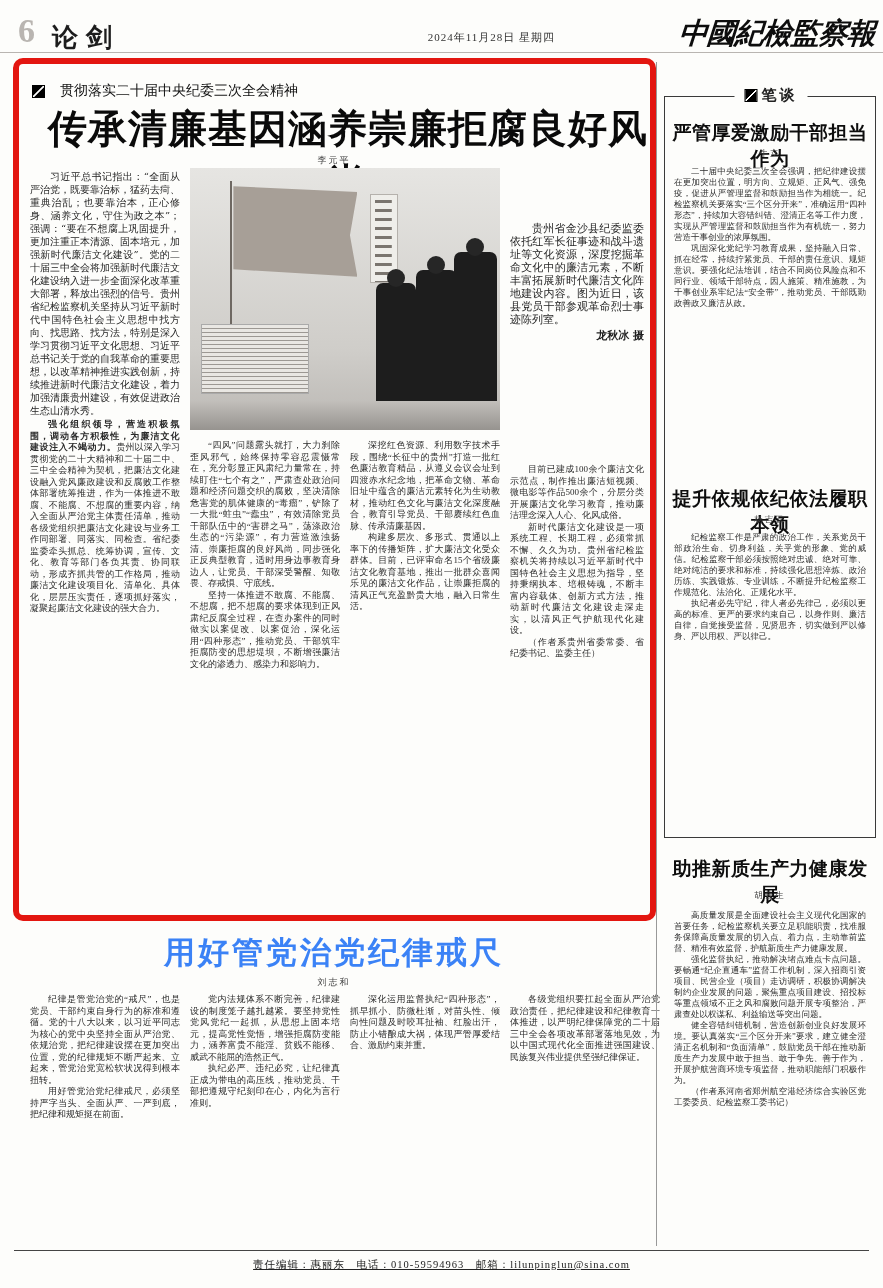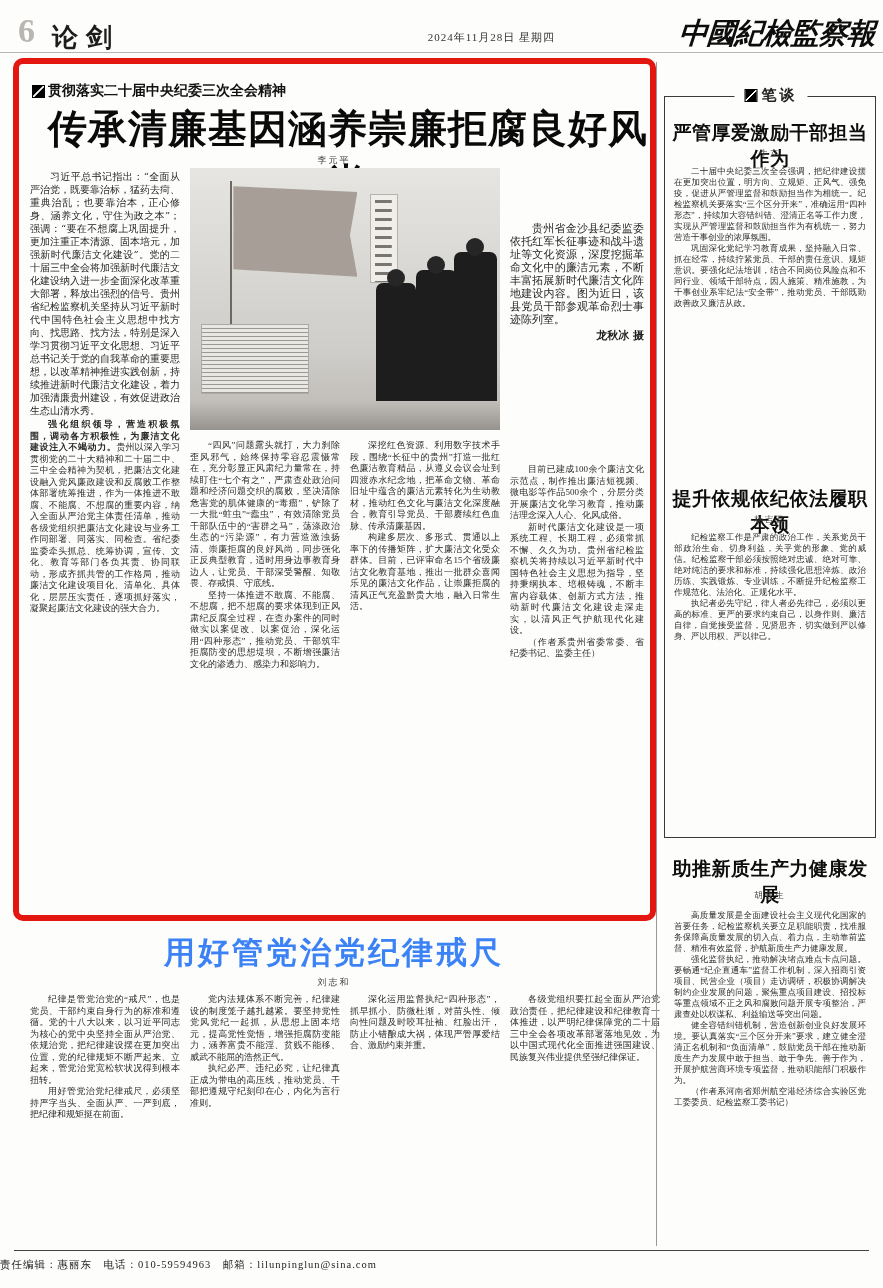--- a/index.html
+++ b/index.html
@@ -17,21 +17,21 @@
     font-size:29px; font-weight:bold; font-style:italic; letter-spacing:-1px; color:#0d0d0d;
     transform:skewX(-4deg); }
   .hdr-rule { position:absolute; left:0; top:52px; width:883px; height:1px; background:#b9b5b1; }
   
   .highlight-box {
     position:absolute; left:13px; top:58px; width:643px; height:863px;
     border:6px solid #e31610; border-radius:10px; z-index:50; pointer-events:none;
   }
   
   .main-art { position:absolute; left:14px; top:62px; width:640px; height:855px; }
-  .kicker { position:absolute; left:18px; top:20px; font-size:14px; font-weight:bold; color:#111; display:flex; align-items:center; gap:3px; }
+  .kicker { position:absolute; left:18px; top:20px; font-size:14px; font-weight:normal; color:#111; display:flex; align-items:center; gap:15px; }
   .sq-icon { display:inline-block; width:13px; height:13px; background:linear-gradient(135deg,#000 44%,#fff 46%,#fff 54%,#000 56%); border:1px solid #000; }
   .main-headline { position:absolute; left:0; top:40px; width:640px; text-align:center;
     font-size:39px; font-weight:bold; letter-spacing:1px; color:#0a0a0a;padding-left:28px; }
   .main-byline { position:absolute; left:0; top:92px; width:640px; text-align:center; font-size:9px; color:#444; letter-spacing:2px; }
   .mcol { position:absolute; overflow:hidden; font-size:9px; line-height:11.5px; color:#2b2b2b; }
   .mcol p, .scol p { text-indent:2em; text-align:justify; margin:0; }
   .mcol p.kai, .caption { font-family:"DejaVu Serif",serif; color:#1f1f1f; }
   .mcol p.kai { font-size:10px; line-height:13px; margin-bottom:2px; }
   .mcol p b { letter-spacing:0.5px; }
   .col1 { left:16px;  top:108px; width:150px; height:735px; }
@@ -77,21 +77,21 @@
     background:#fdfdfb; padding:0 10px; font-size:15px; font-weight:bold; letter-spacing:3px;
     display:flex; align-items:center; gap:4px; }
   .s-head { position:absolute; width:212px; text-align:center; font-size:19px; font-weight:bold; color:#0d0d0d; letter-spacing:0.5px; }
   .s-auth { position:absolute; width:212px; text-align:center; font-size:8.5px; color:#444; letter-spacing:2px; }
   .scol { position:absolute; left:10px; width:192px; overflow:hidden; font-size:8.5px; line-height:11px; color:#2e2e2e; }
   .s-head.h1 { top:58px; }  .s-auth.a1 { top:86px; }  .scol.b1 { top:104px; height:300px; }
   .s-head.h2 { top:424px; } .s-auth.a2 { top:452px; } .scol.b2 { top:470px; height:292px; }
   .s-head.h3 { top:794px; } .s-auth.a3 { top:828px; } .scol.b3 { top:848px; height:334px; }
   
   .foot-rule { position:absolute; left:14px; top:1250px; width:855px; height:1px; background:#444; }
-  .footer { position:absolute; left:0; top:1258px; width:883px; font-size:10.5px; color:#222; letter-spacing:1px; }
+  .footer { position:absolute; left:0; top:1258px; width:883px; text-align:center; font-size:10.5px; color:#222; letter-spacing:1px;text-decoration:underline; }
 </style>
 </head>
 <body>
 
 <div class="page">
 
   <div class="hdr-pagenum">6</div>
   <div class="hdr-section">论剑</div>
   <div class="hdr-date">2024年11月28日 星期四</div>
   <div class="hdr-paper">中國紀檢監察報</div>

